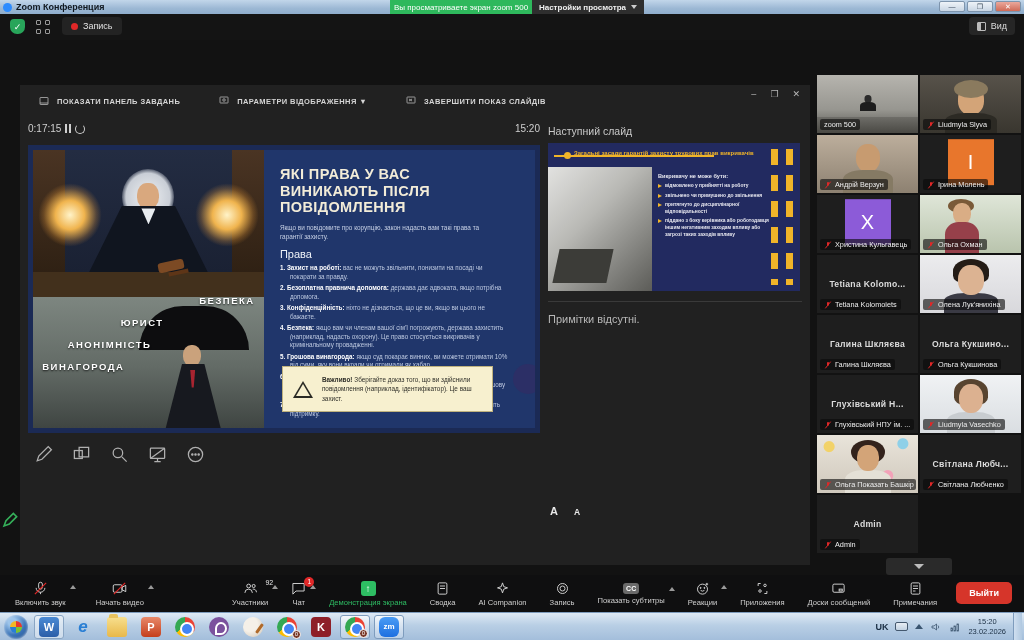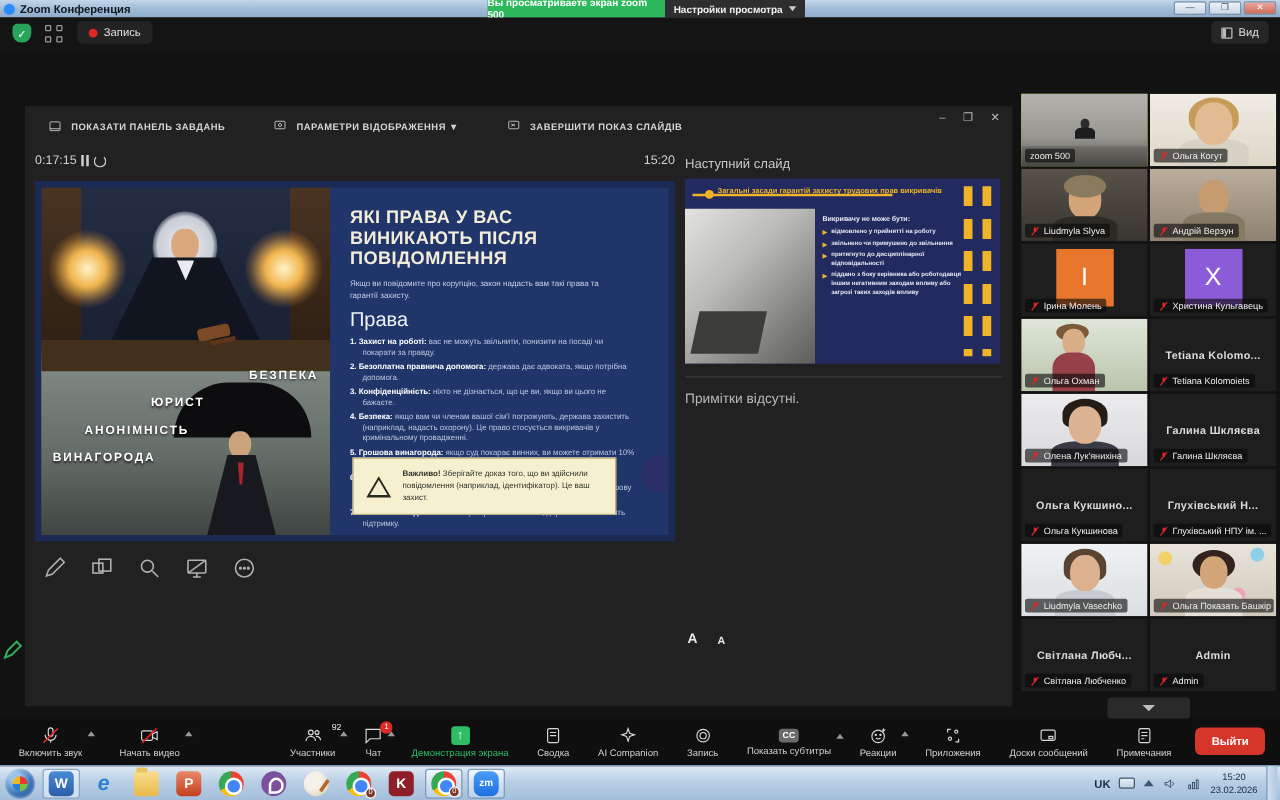--- a/index.html
+++ b/index.html
@@ -7,21 +7,21 @@
     font-family:"Liberation Sans", sans-serif; }
   #stage { position:relative; width:1024px; height:640px; background:#121212; }
   svg { display:block; }
 
   
   #titlebar { position:absolute; left:0; top:0; width:1024px; height:14px;
     background:linear-gradient(#c2d6ea,#9cb8d4 60%,#8fadcc); display:flex; align-items:center; }
   .tb-appicon { width:9px; height:9px; border-radius:50%; background:#2d8cff; margin:0 4px 0 3px; }
   .tb-title { font-size:9px; color:#101820; font-weight:bold; }
   .tb-banner { position:absolute; left:390px; top:0; width:142px; height:14px; background:#2eb85c;
-    color:#fff; font-size:8px; font-weight:bold; display:flex; align-items:center; justify-content:center; }
+    color:#fff; font-size:8px; font-weight:normal; display:flex; align-items:center; justify-content:center; }
   .tb-viewset { position:absolute; left:532px; top:0; width:112px; height:14px; background:#2e2e2e;
     color:#f0f0f0; font-size:8px; font-weight:bold; display:flex; align-items:center; justify-content:center; gap:5px; }
   .caret-down { width:0; height:0; border-left:3px solid transparent; border-right:3px solid transparent; border-top:4px solid #ccc; }
   .winctrls { position:absolute; right:3px; top:1px; display:flex; gap:2px; }
   .wbtn { width:26px; height:11px; border:1px solid #7d94ac; border-radius:2px;
     background:linear-gradient(#eef3f8,#c9d6e4); color:#3a4a5a; font-size:7px; line-height:9px; text-align:center; }
   .wbtn.close { background:linear-gradient(#eaa89c,#cf6a57); color:#fff; }
 
   
   #statusrow { position:absolute; left:0; top:14px; width:1024px; height:26px; background:#141414; }
@@ -83,21 +83,21 @@
   .msuit { position:absolute; left:calc(46% + 26px); top:77%; width:56px; height:66px; background:#17191f;
     clip-path:polygon(30% 0,70% 0,100% 100%,0 100%); }
   .mtie { position:absolute; left:calc(46% + 51px); top:79%; width:5px; height:18px; background:#a82430;
     clip-path:polygon(0 0,100% 0,70% 100%,30% 100%); }
   .art-label { position:absolute; color:#fff; font-weight:bold; font-size:9.5px; letter-spacing:1.5px;
     text-shadow:0 1px 2px rgba(0,0,0,.8); }
 
   .slide-right { position:relative; width:54%; height:100%; background:#20366b; padding:16px 14px 26px 16px; overflow:hidden; }
   .s-title { color:#f2ecd8; font-size:14.5px; font-weight:bold; line-height:1.14; letter-spacing:.4px; width:92%; }
   .s-intro { color:#c5cfe4; font-size:6.4px; line-height:1.45; margin-top:7px; width:88%; }
-  .s-sec { color:#eef2f8; font-size:16px; margin-top:7px; font-weight:normal; }
+  .s-sec { color:#eef2f8; font-size:11px; margin-top:7px; font-weight:normal; }
   .rights { margin-top:4px; width:95%; }
   .r-item { color:#bcc8e0; font-size:6.3px; line-height:1.38; margin-top:2.6px; padding-left:10px; text-indent:-10px; }
   .r-item b { color:#fff; }
   .warnbox { position:absolute; left:18px; bottom:16px; width:78%; background:#f7f0cf; border:1px solid #bfb27e;
     display:flex; align-items:center; gap:9px; padding:8px 10px; }
   .warn-tri { width:0; height:0; border-left:10px solid transparent; border-right:10px solid transparent;
     border-bottom:17px solid #2a2a24; position:relative; flex:0 0 auto; }
   .warn-tri::after { content:""; position:absolute; left:-7px; top:3px; width:0; height:0;
     border-left:7px solid transparent; border-right:7px solid transparent; border-bottom:12px solid #f7f0cf; }
   .warn-txt { font-size:6.4px; color:#30302a; line-height:1.45; }
@@ -478,33 +478,20 @@
       <div class="tile active">
         <div class="vframe v-room">
             <div class="ph"></div>
             <div class="pb"></div>
           </div>
         <div class="plabel">
             <span>zoom 500</span>
           </div>
       </div>
       <div class="tile">
-        <div class="vframe v-kohut">
-            <div class="ph"></div>
-            <div class="pb"></div>
-          </div>
-        <div class="plabel">
-            <svg class="micoff" width="8" height="8" viewBox="0 0 24 24">
-              <rect x="9" y="3" width="6" height="11" rx="3" fill="#e02828"></rect>
-              <line x1="4" y1="22" x2="20" y2="2" stroke="#e02828" stroke-width="3"></line>
-            </svg>
-            <span>Ольга Когут</span>
-          </div>
-      </div>
-      <div class="tile">
         <div class="vframe v-slyva">
             <div class="ph"></div>
             <div class="pb"></div>
           </div>
         <div class="plabel">
             <svg class="micoff" width="8" height="8" viewBox="0 0 24 24">
               <rect x="9" y="3" width="6" height="11" rx="3" fill="#e02828"></rect>
               <line x1="4" y1="22" x2="20" y2="2" stroke="#e02828" stroke-width="3"></line>
             </svg>
             <span>Liudmyla Slyva</span>

